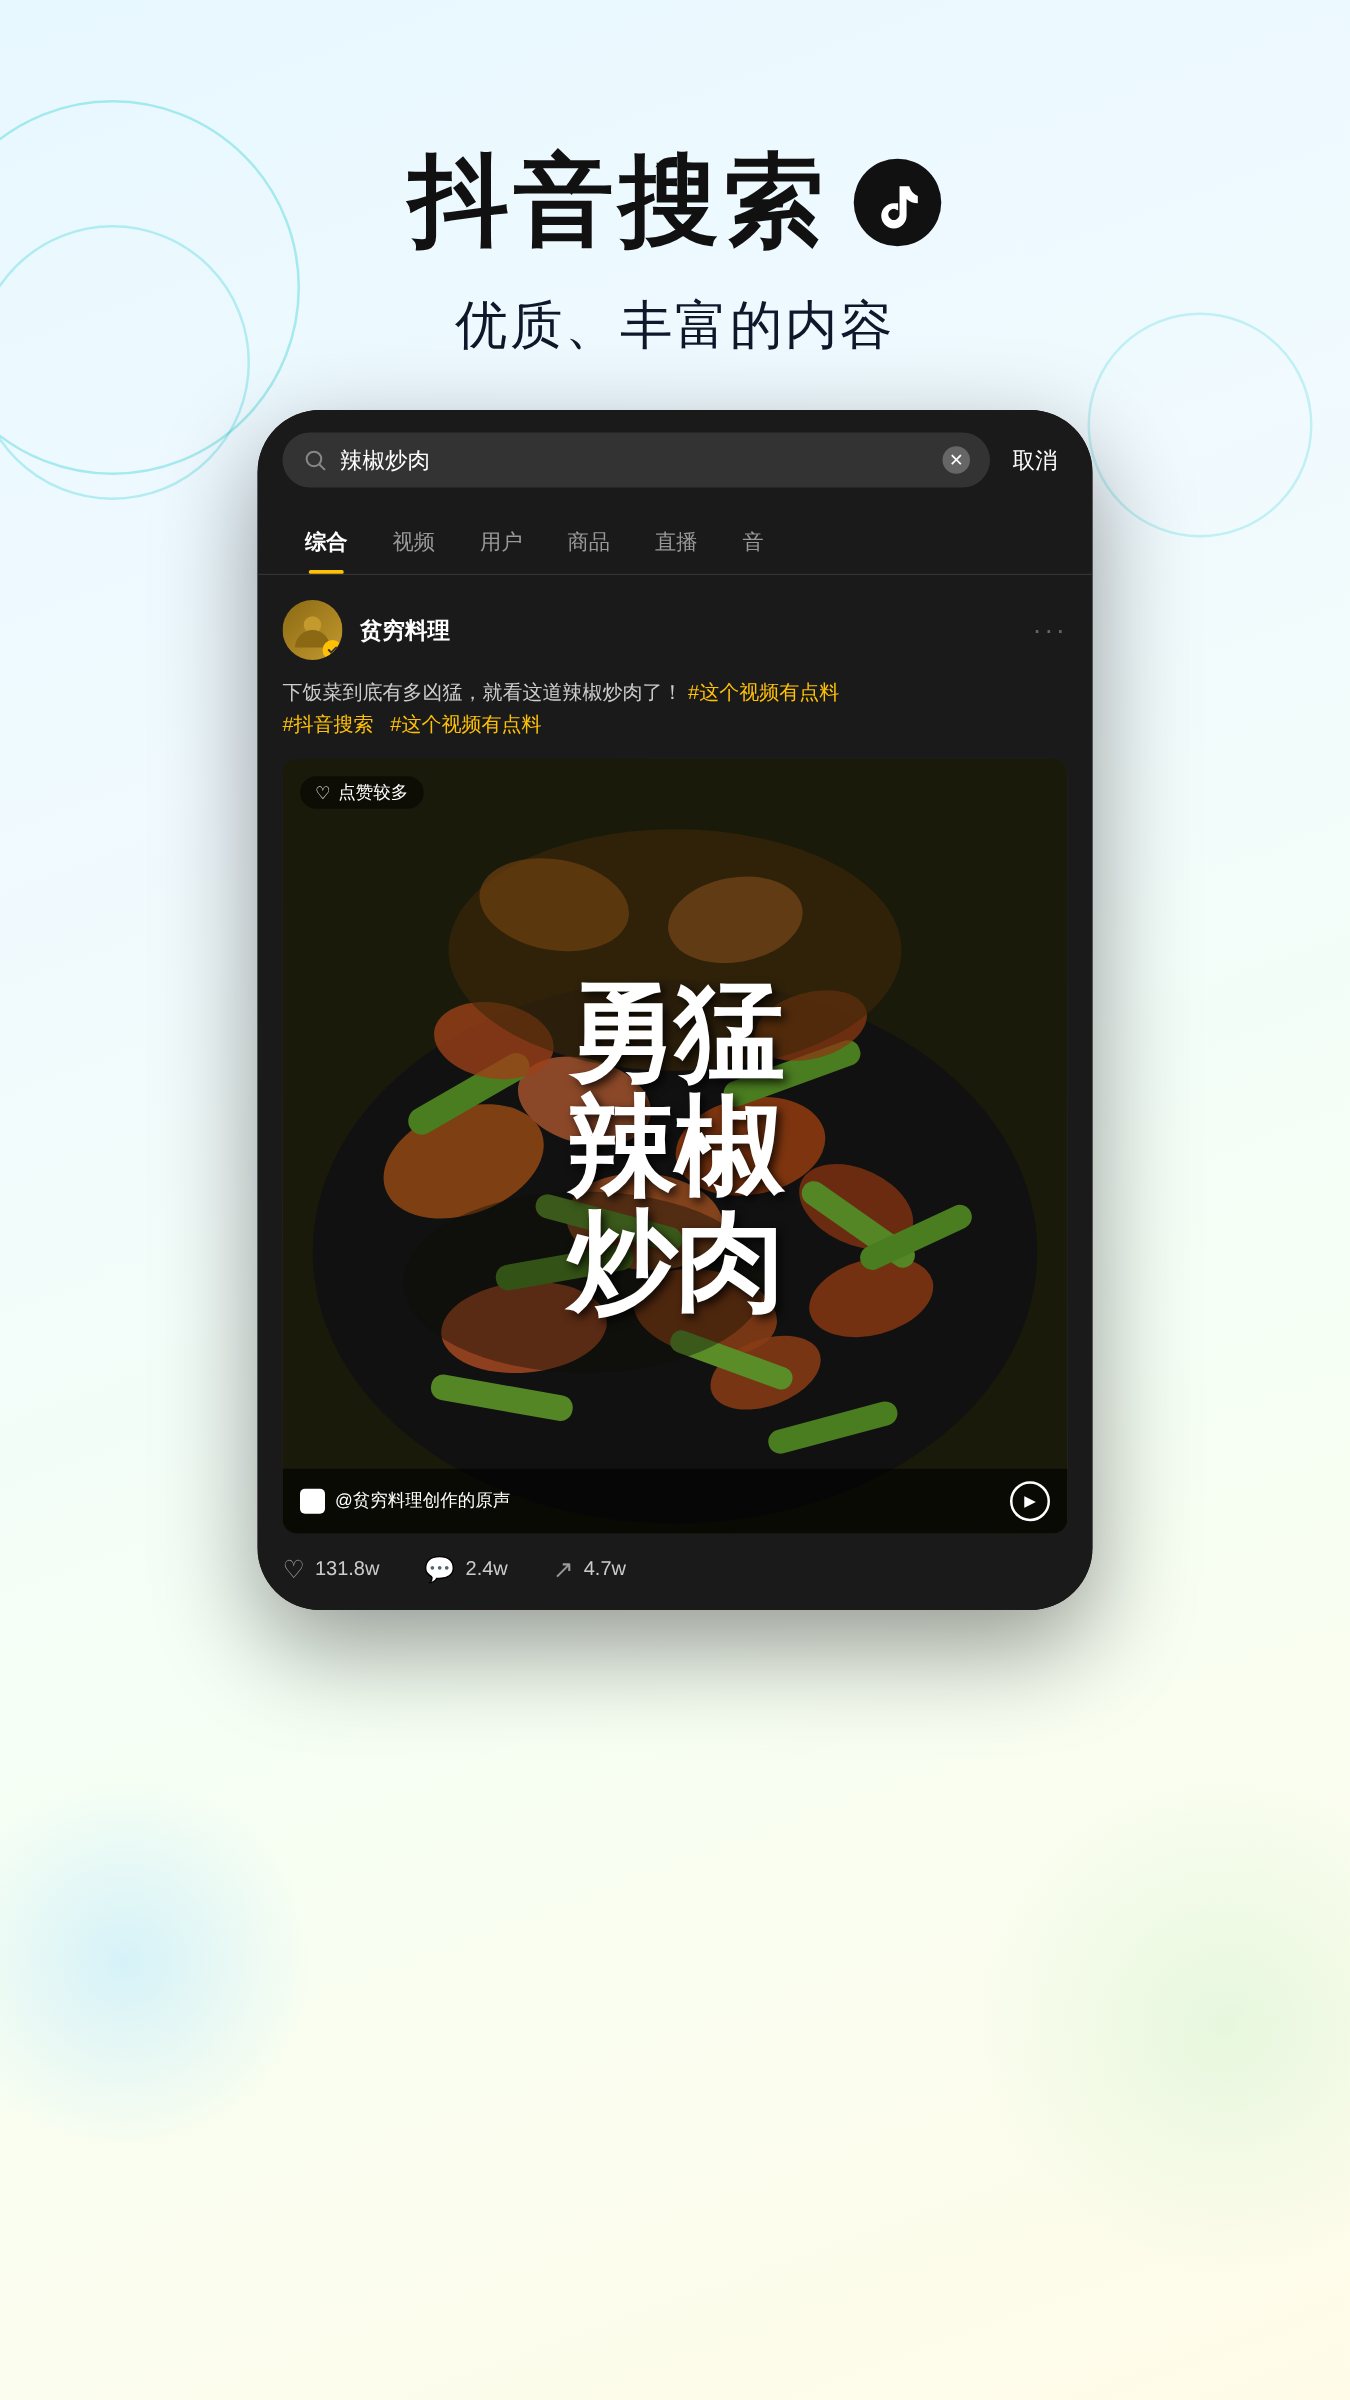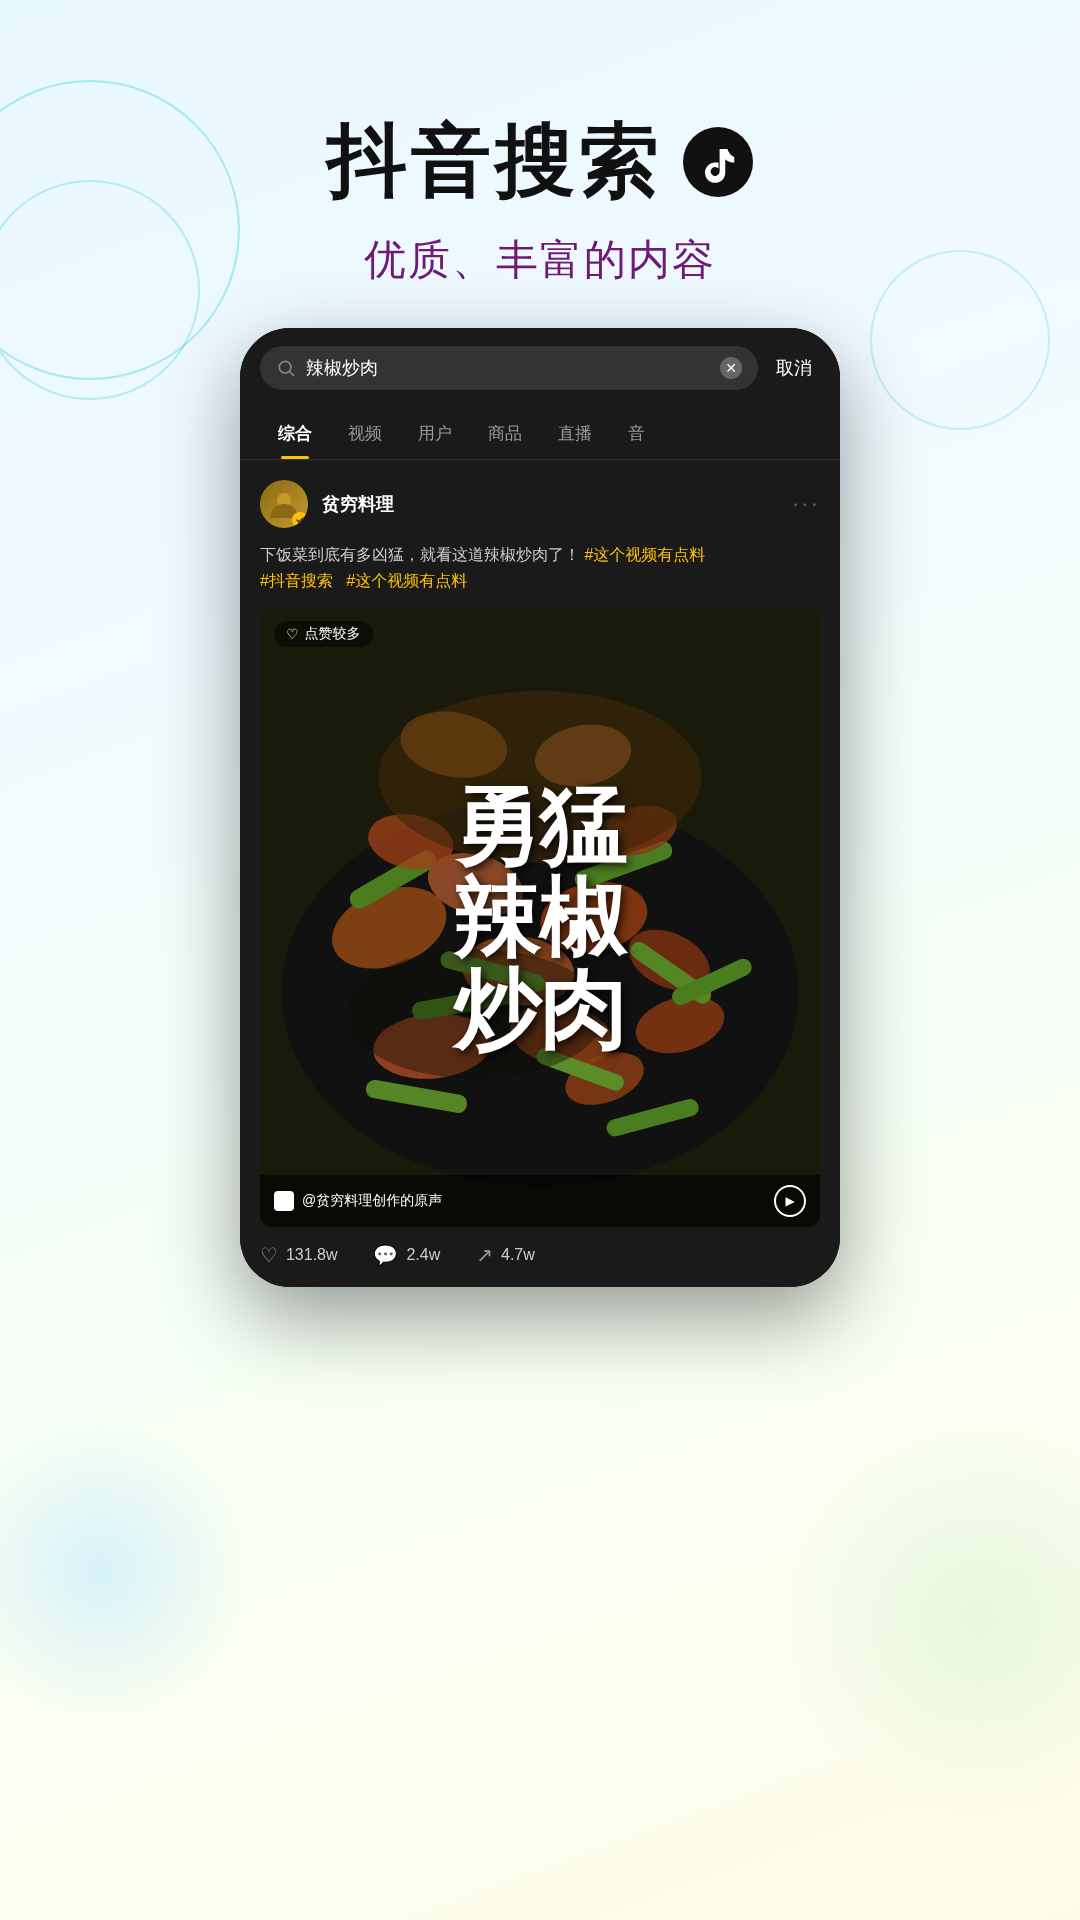--- a/index.html
+++ b/index.html
@@ -89,36 +89,36 @@
       margin-left: 10px;
     }
 
     .tiktok-logo-badge svg {
       width: 45px;
       height: 45px;
     }
 
     .subtitle {
       font-size: 42px;
-      color: #701a75;
+      color: #0f172a;
       margin-top: 16px;
       font-weight: 400;
       letter-spacing: 2px;
     }
 
     
     .phone-mockup-container {
       display: flex;
       justify-content: center;
       position: relative;
       z-index: 10;
     }
 
     .phone-mockup {
-      width: 600px;
+      width: 668px;
       background: #111;
       border-radius: 50px;
       overflow: hidden;
       box-shadow: 0 30px 80px rgba(0,0,0,0.4);
       position: relative;
     }
 
     
     .search-bar {
       display: flex;

